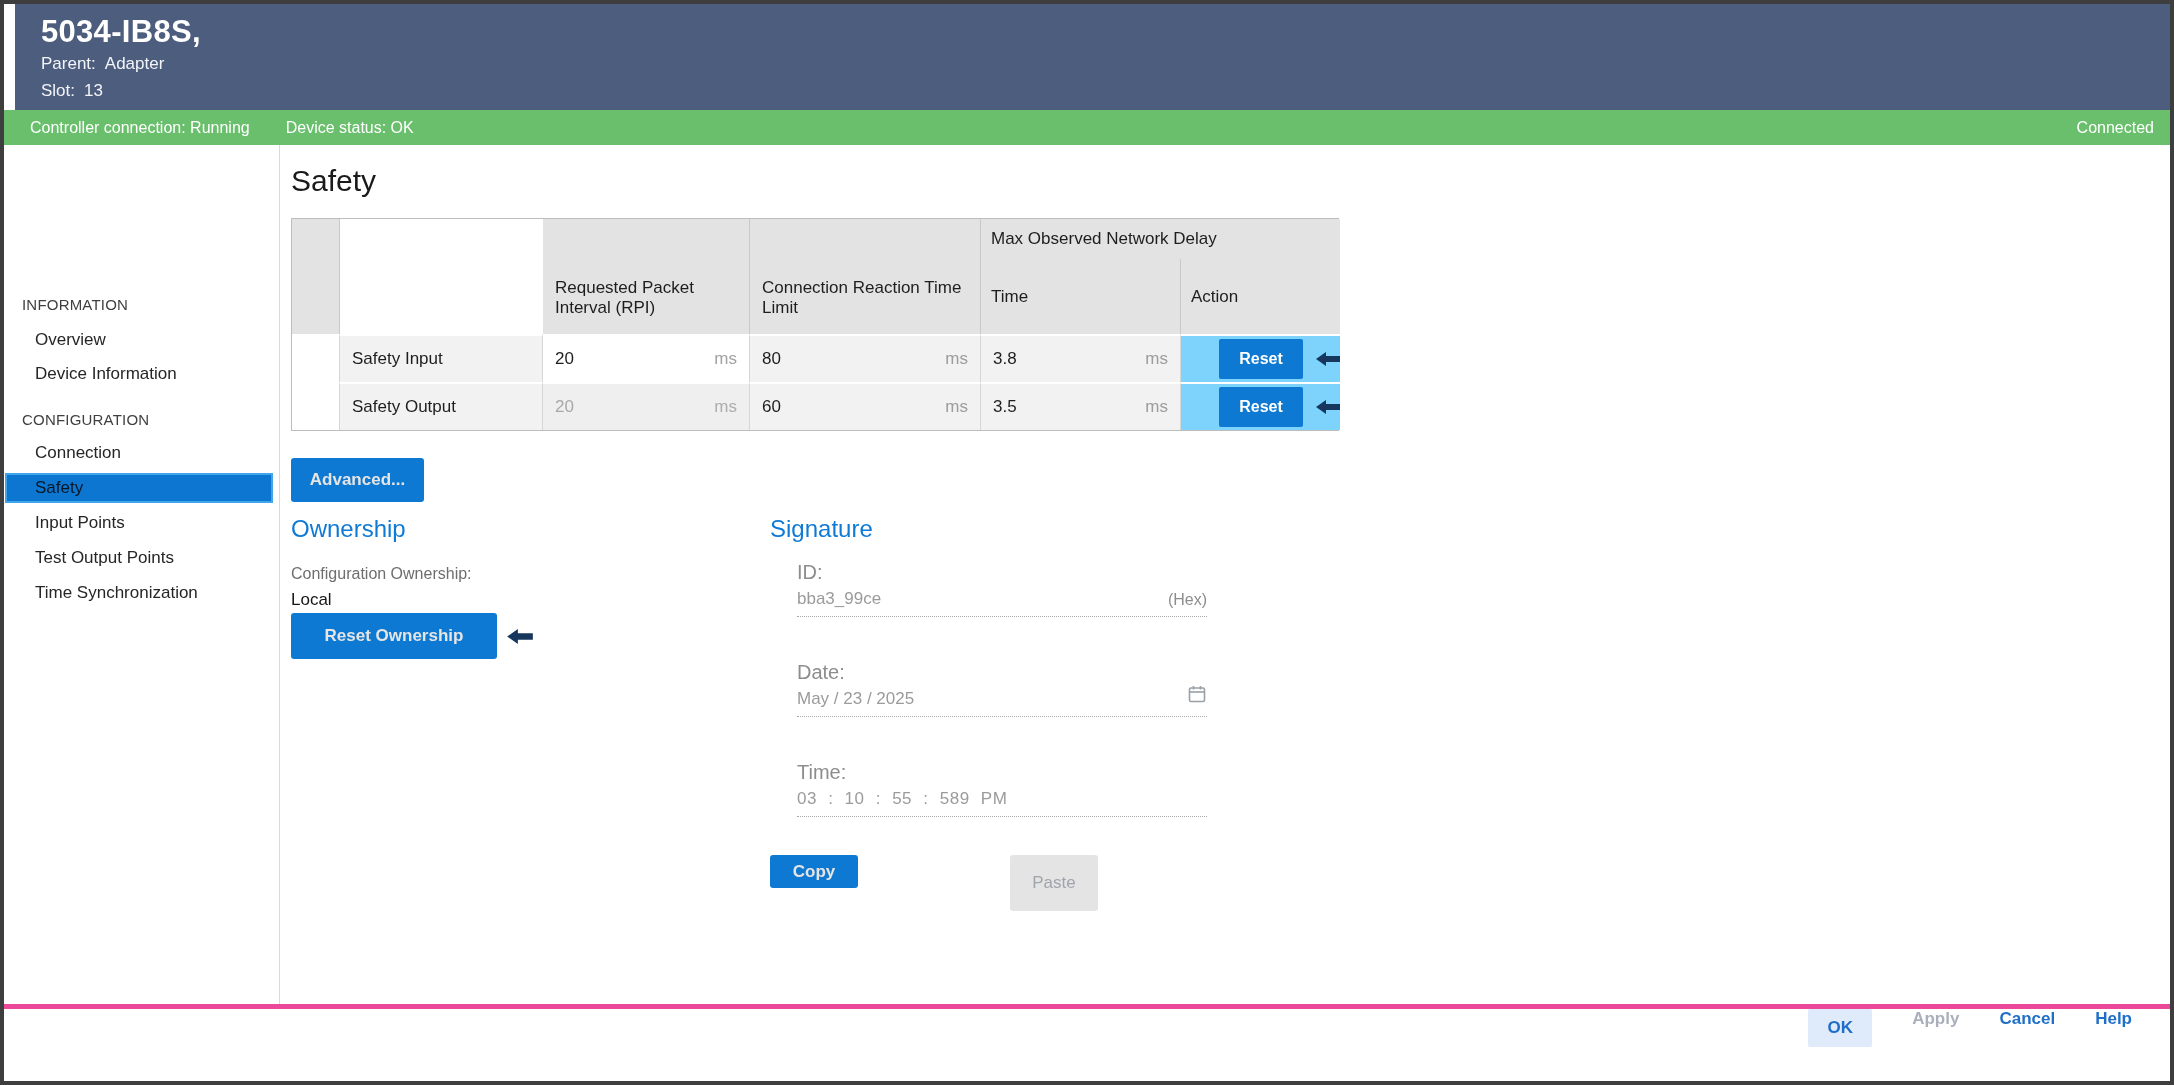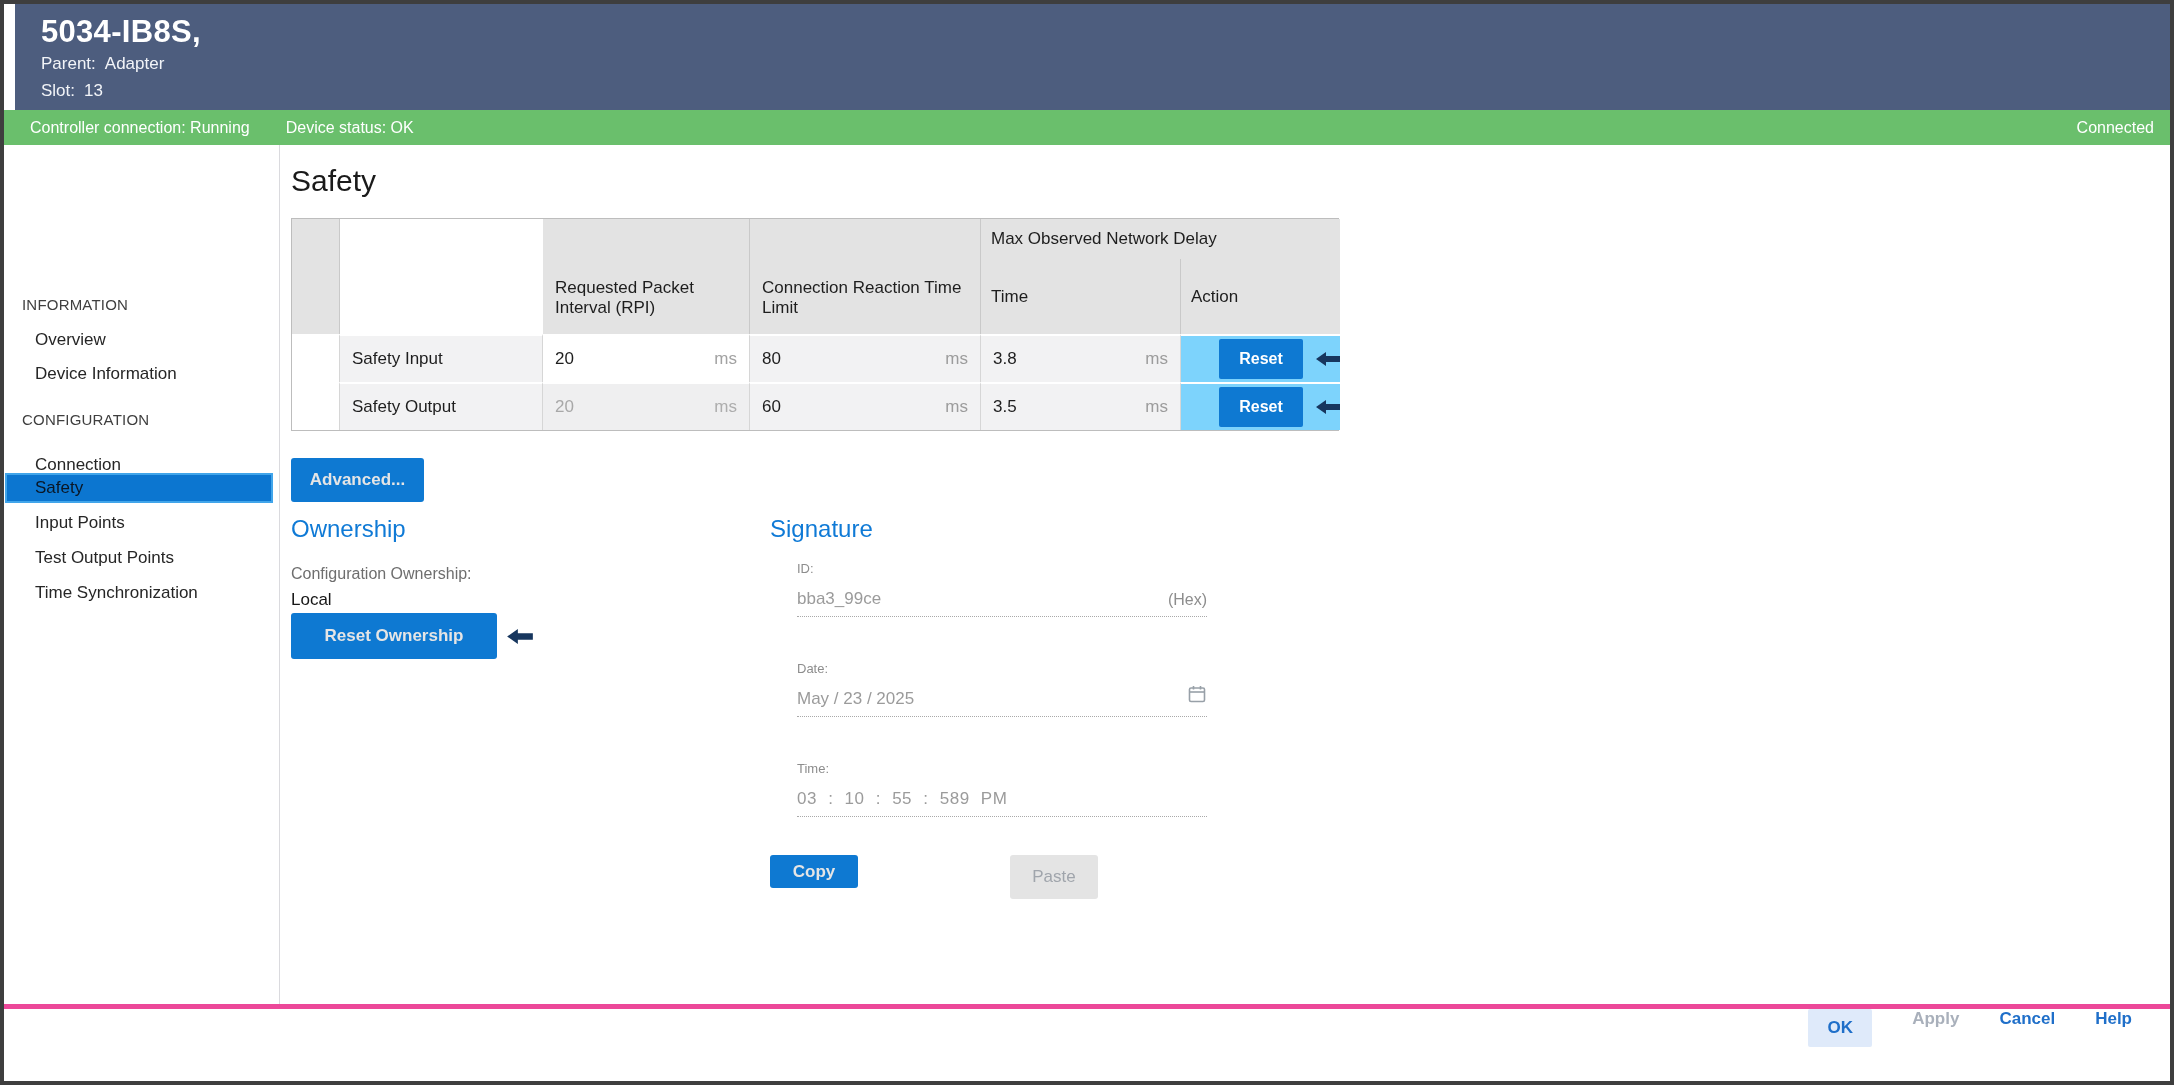--- a/index.html
+++ b/index.html
@@ -67,31 +67,31 @@
   .adv-btn { position:absolute; left:287px; top:454px; width:133px; height:44px; }
 
   .sec-heading { position:absolute; font-size:24px; color:#0f7ad6; font-weight:400; }
   .own-heading { left:287px; top:511px; }
   .own-lbl { position:absolute; left:287px; top:561px; font-size:16px; color:#6e6e6e; }
   .own-val { position:absolute; left:287px; top:586px; font-size:17px; color:#161616; }
   .own-btn { position:absolute; left:287px; top:609px; width:206px; height:46px; }
   .own-arrow { position:absolute; left:503px; top:625px; }
 
   .sig-heading { left:766px; top:511px; }
-  .sig-lbl { position:absolute; left:793px; font-size:13px; color:#8d8d8d; }
+  .sig-lbl { position:absolute; left:793px; font-size:20px; color:#8d8d8d; }
   .sig-row { position:absolute; left:793px; width:410px; height:36px; display:flex;
     align-items:flex-end; justify-content:space-between; padding-bottom:7px;
     border-bottom:1px dotted #a9a9a9; font-size:17px; color:#9b9b9b; }
   .sig-suffix { font-size:16px; color:#8d8d8d; }
   .lbl-id { top:557px; } .row-id { top:577px; }
   .lbl-date { top:657px; } .row-date { top:677px; }
   .lbl-time { top:757px; } .row-time { top:777px; }
   .time-val { word-spacing:6px; letter-spacing:.5px; }
   .copy-btn { position:absolute; left:766px; top:851px; width:88px; height:33px; }
-  .paste-btn { position:absolute; left:1006px; top:851px; width:88px; height:44px;
+  .paste-btn { position:absolute; left:1006px; top:851px; width:88px; height:56px;
     background:#e4e4e4; color:#a0a5ac; border:none; border-radius:3px; font-size:17px;
     font-weight:400; font-family:inherit; }
 
   
   .footer { position:absolute; left:0; right:0; bottom:0; height:77px; background:#fff;
     border-top:5px solid #ec4899; display:flex; justify-content:flex-end;
     gap:40px; padding-right:38px; font-size:17px; font-weight:600; }
   .f-ok { width:64px; height:38px; background:#dfeafa; color:#1f6fc9; display:flex;
     align-items:center; justify-content:center; border-radius:2px; cursor:pointer; }
   .f-link { color:#1f6fc9; cursor:pointer; }
@@ -118,21 +118,21 @@
     <span class="sp"></span>
     <span>Connected</span>
   </div>
 
   <nav class="sidebar">
     <div class="nav-heading" style="top:151px">INFORMATION</div>
     <div class="nav-item" style="top:185px">Overview</div>
     <div class="nav-item" style="top:219px">Device Information</div>
 
     <div class="nav-heading" style="top:266px">CONFIGURATION</div>
-    <div class="nav-item" style="top:310px">Connection</div>
+    <div class="nav-item" style="top:298px">Connection</div>
     <div class="nav-item-selected" style="top:328px">Safety</div>
     <div class="nav-item" style="top:368px">Input Points</div>
     <div class="nav-item" style="top:403px">Test Output Points</div>
     <div class="nav-item" style="top:438px">Time Synchronization</div>
   </nav>
 
   <h1 class="page-title">Safety</h1>
 
   <div class="tbl">
 

